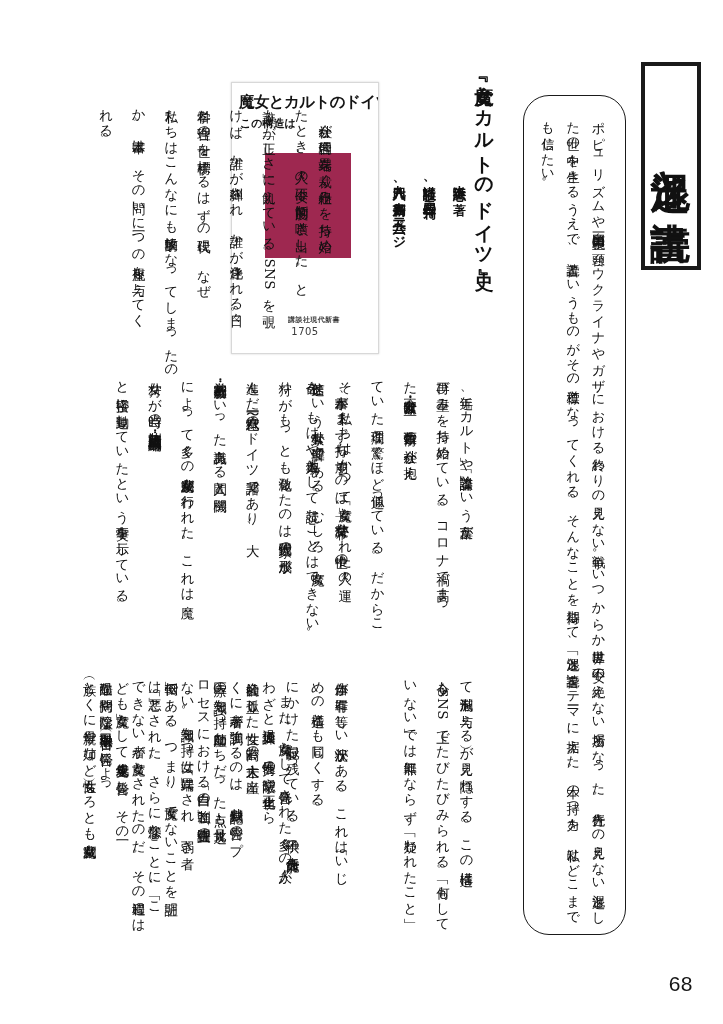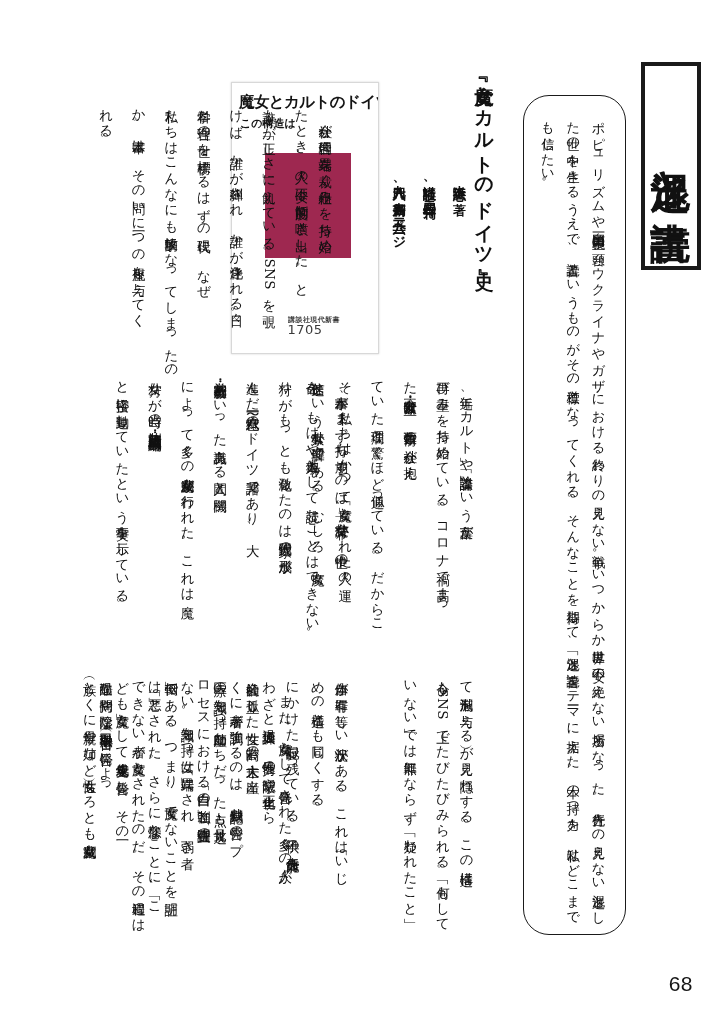--- a/index.html
+++ b/index.html
@@ -164,21 +164,21 @@
     letter-spacing: 0.4px;
     margin-left: 10px;
   }
   #cover-number {
     position: absolute;
     bottom: 16px;
     left: 0;
     right: 0;
     text-align: center;
     font-family: "DejaVu Sans", "Liberation Sans", sans-serif;
-    font-size: 13px;
+    font-size: 10px;
     color: #3a3a3a;
     letter-spacing: 0.5px;
   }
 
   
   .textblock {
     position: absolute;
     display: flex;
     flex-direction: row;   
     align-items: flex-start;

